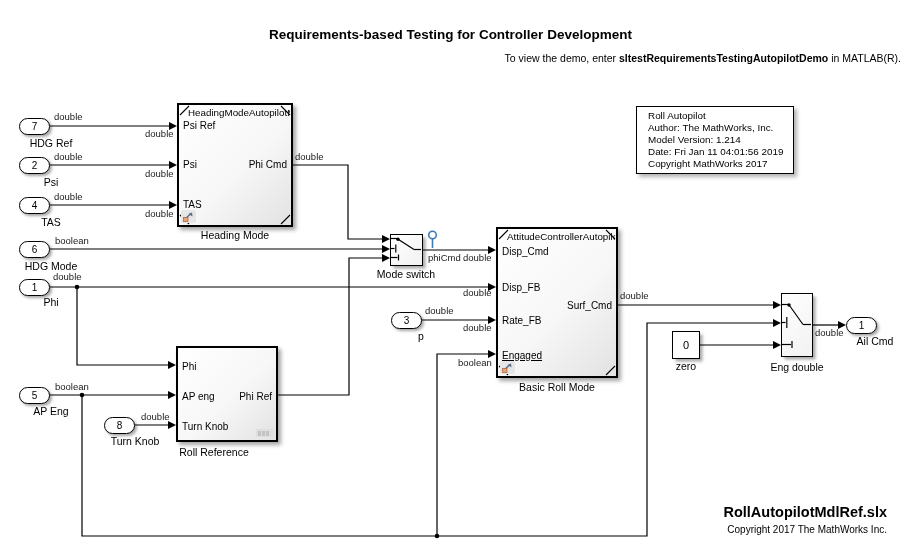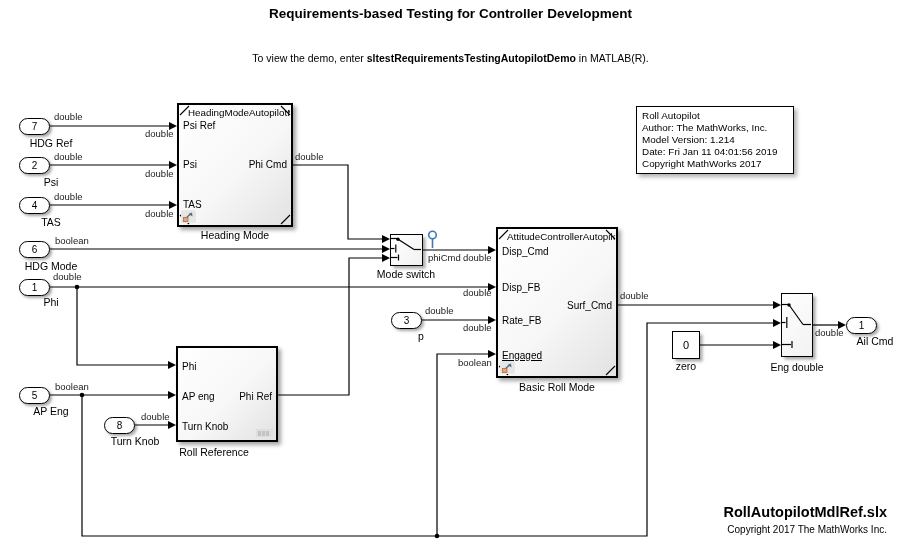--- a/index.html
+++ b/index.html
@@ -1,57 +1,57 @@
 <!DOCTYPE html>
 <html><head>
 <meta charset="utf-8">
 <style>
   html,body{margin:0;padding:0;background:#fff;}
   .canvas{position:relative;width:901px;height:551px;background:#fff;overflow:hidden;
           font-family:"Liberation Sans",sans-serif;color:#000;}
   .abs{position:absolute;}
-  .hdr-title{left:0;right:0;top:6px;text-align:center;font-size:13.5px;font-weight:bold;}
+  .hdr-title{left:0;right:0;top:27px;text-align:center;font-size:13.5px;font-weight:bold;}
   .hdr-line{left:0;right:0;text-align:center;font-size:10.5px;}
   .wires{left:0;top:0;}
   .block{position:absolute;border:2px solid #000;box-sizing:border-box;
          background:linear-gradient(135deg,#ffffff 0%,#f7f7f7 55%,#e2e2e2 100%);
          box-shadow:3px 3px 4px rgba(0,0,0,.35);}
   .swblk{position:absolute;border:1.6px solid #000;box-sizing:border-box;
          background:linear-gradient(135deg,#ffffff 0%,#f2f2f2 100%);
          box-shadow:2.5px 2.5px 3px rgba(0,0,0,.35);}
   .mref-title{position:absolute;top:2px;left:9px;right:1px;font-size:9.8px;white-space:nowrap;overflow:hidden;}
   .pin{position:absolute;font-size:10px;white-space:nowrap;line-height:12px;}
   .pin.l{left:4px;}
   .pin.r{right:4px;text-align:right;}
   .blklabel{position:absolute;font-size:10.5px;white-space:nowrap;transform:translateX(-50%);}
   .oval{position:absolute;width:31px;height:17px;border:1.3px solid #000;border-radius:9px;background:#fff;
         box-sizing:border-box;display:flex;align-items:center;justify-content:center;font-size:10px;
         box-shadow:2px 2px 3px rgba(0,0,0,.35);}
   .portlabel{position:absolute;font-size:10.5px;white-space:nowrap;transform:translateX(-50%);padding-left:28px;}
   .sig{position:absolute;font-size:9.5px;white-space:nowrap;color:#1a1a1a;}
   .note{position:absolute;border:1px solid #000;background:#fff;box-shadow:3px 3px 4px rgba(0,0,0,.3);
-        font-size:9.9px;line-height:11.9px;padding:3px 5px;white-space:nowrap;box-sizing:border-box;}
+        font-size:9.9px;line-height:11.9px;padding:3px 11px;white-space:nowrap;box-sizing:border-box;}
   .const{position:absolute;border:1.5px solid #000;background:#fff;box-sizing:border-box;
          display:flex;align-items:center;justify-content:center;font-size:11px;
          box-shadow:2.5px 2.5px 3px rgba(0,0,0,.35);}
   .foot-name{position:absolute;right:14px;top:504px;font-size:14.5px;font-weight:bold;}
   .foot-copy{position:absolute;right:14px;top:524px;font-size:10px;}
   .badge-mref{position:absolute;left:2px;bottom:2px;width:15px;height:13px;}
   .badge-harness{position:absolute;right:3px;bottom:3px;width:17px;height:8px;background:#dedede;
                  display:flex;align-items:center;gap:1px;padding:0 2px;box-sizing:border-box;}
   .badge-harness i{display:block;width:3px;height:5px;background:#c3c3c3;}
   svg{display:block;}
 </style>
 </head>
 <body>
 
 <div class="canvas">
 
   <div class="abs hdr-title">Requirements-based Testing for Controller Development</div>
-  <div class="abs hdr-line" style="top:52px;"><span>To view the demo, enter </span><b>sltestRequirementsTestingAutopilotDemo</b><span> in MATLAB(R).</span></div>
+  <div class="abs hdr-line" style="top:52px;text-align:right;"><span>To view the demo, enter </span><b>sltestRequirementsTestingAutopilotDemo</b><span> in MATLAB(R).</span></div>
 
   <svg class="abs wires" width="901" height="551" viewBox="0 0 901 551">
     <g stroke="#000" stroke-width="1.2" fill="none">
       <polyline points="50,126 170,126"></polyline>
       <polyline points="50,165 170,165"></polyline>
       <polyline points="50,205 170,205"></polyline>
       <polyline points="50,249 383,249"></polyline>
       <polyline points="50,287 489,287"></polyline>
       <polyline points="77,287 77,365 169,365"></polyline>
       <polyline points="293,165 348,165 348,239 383,239"></polyline>

